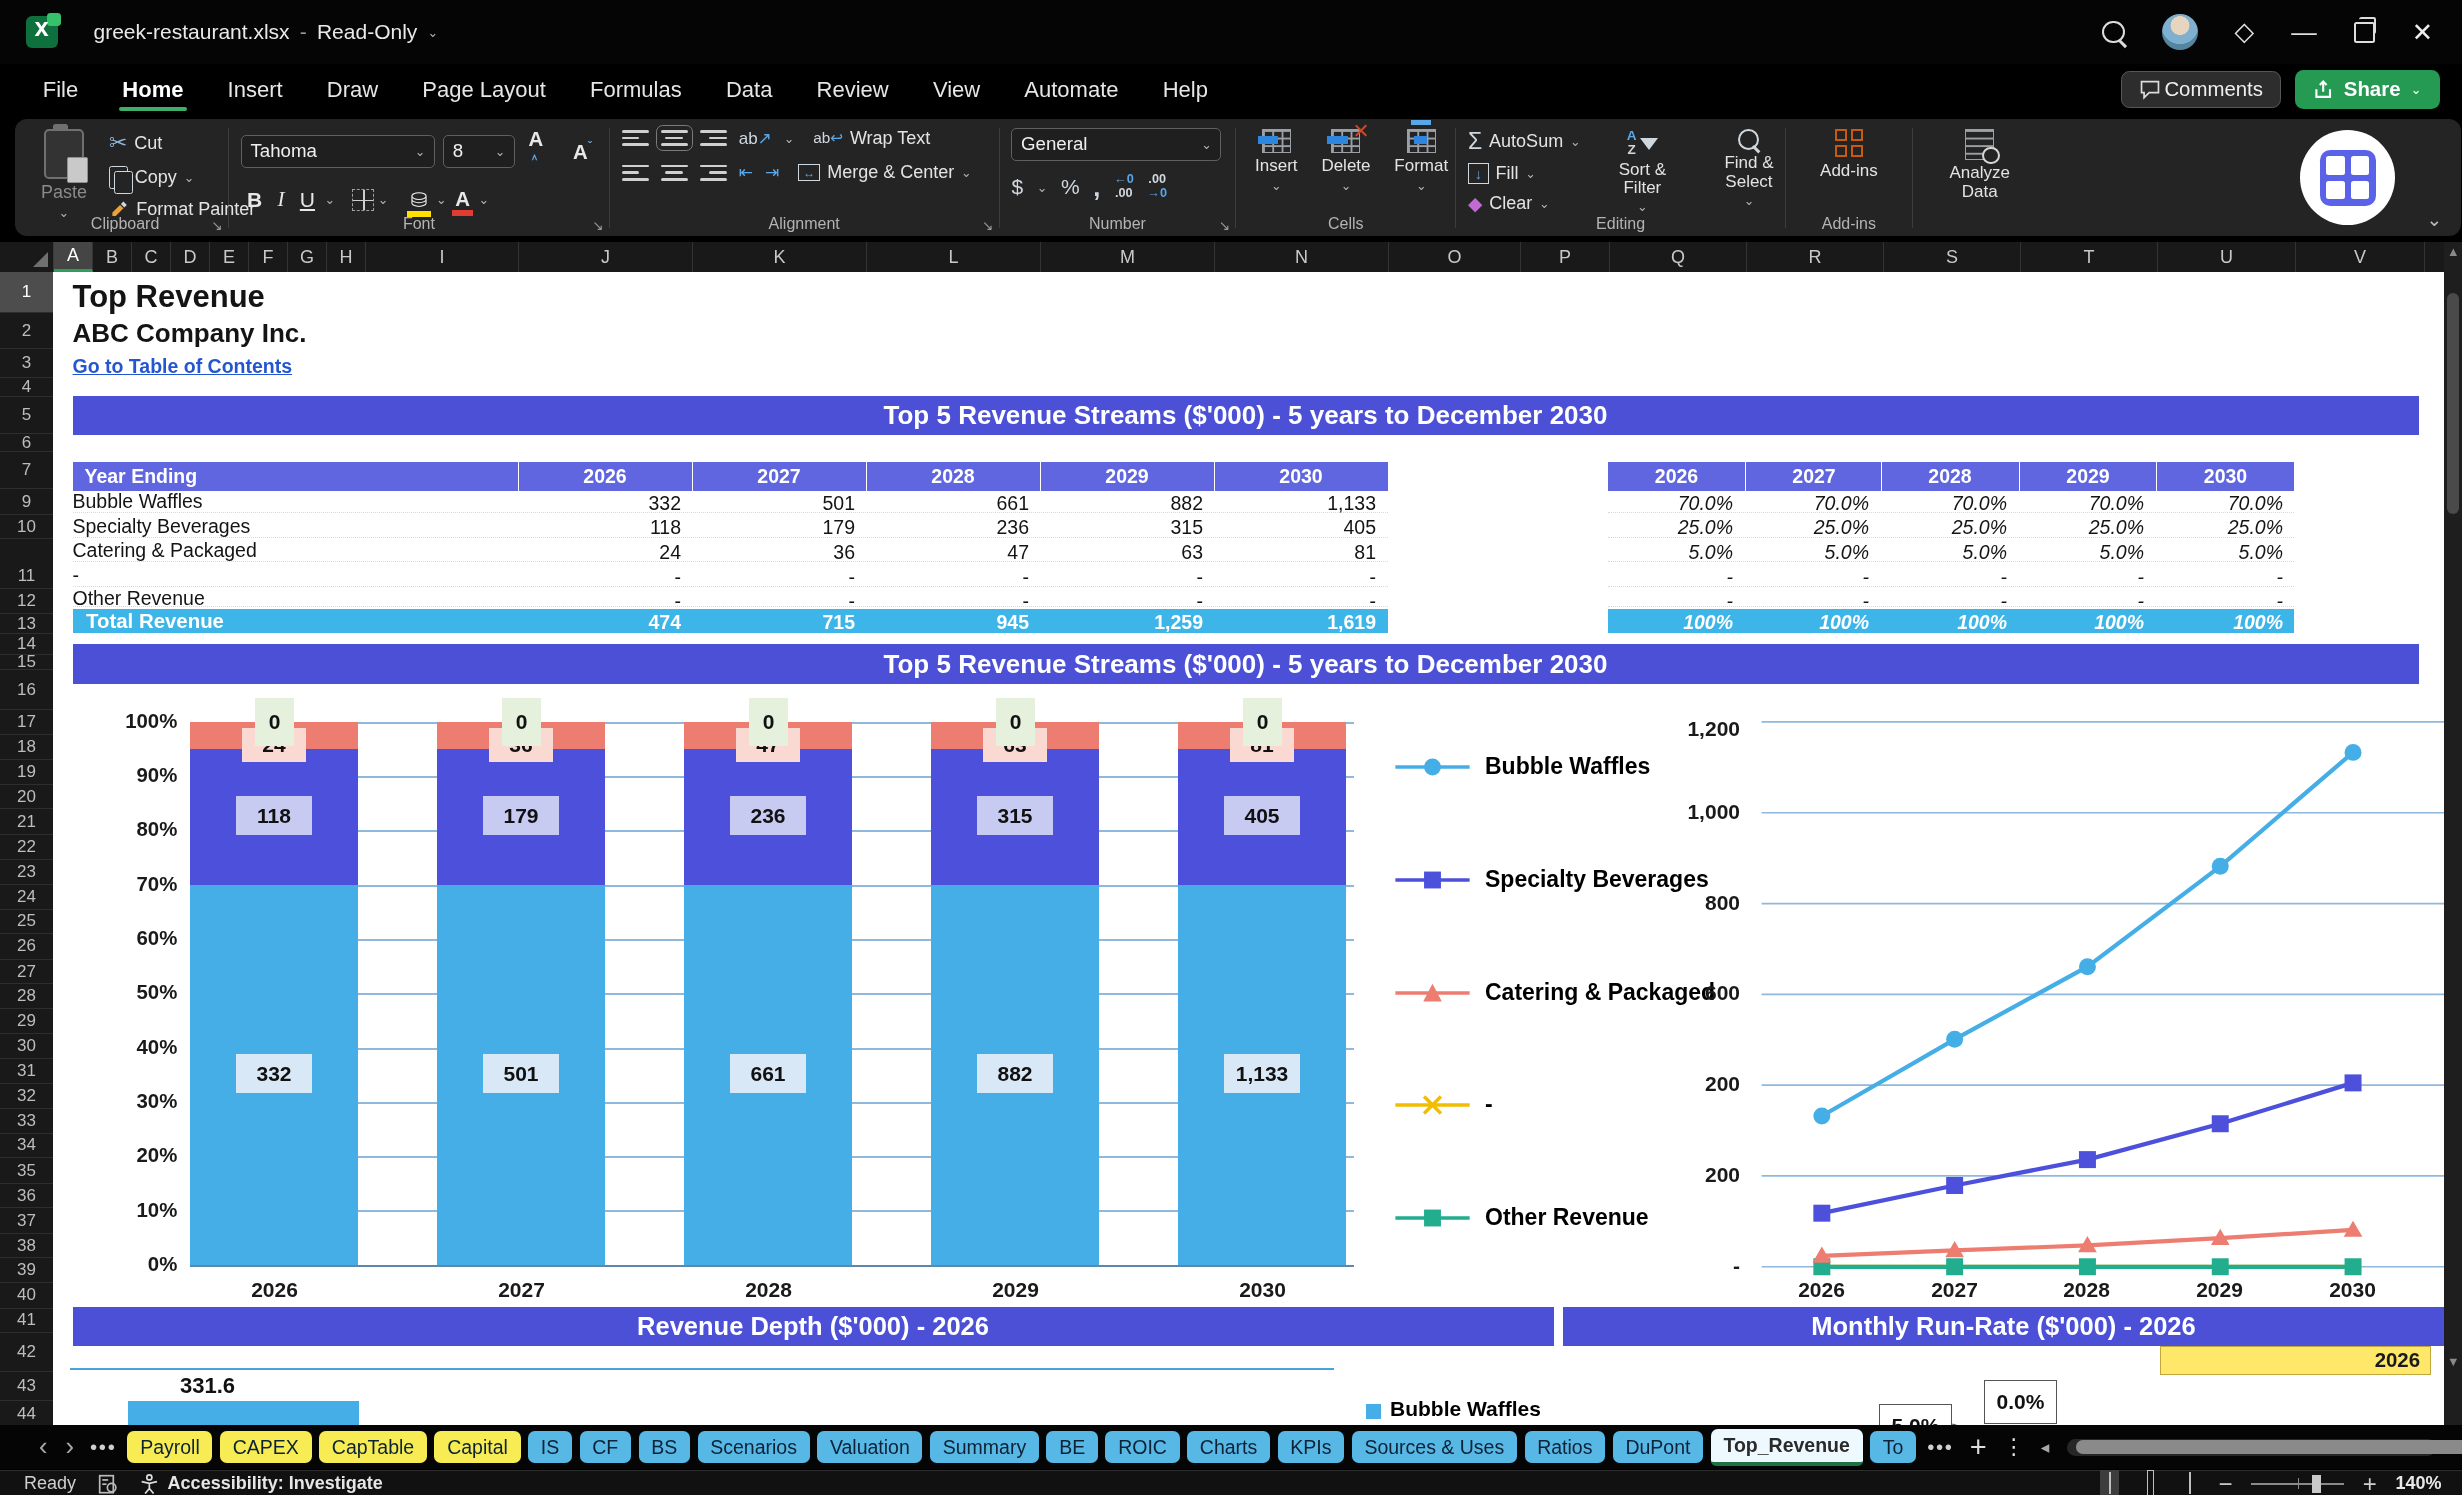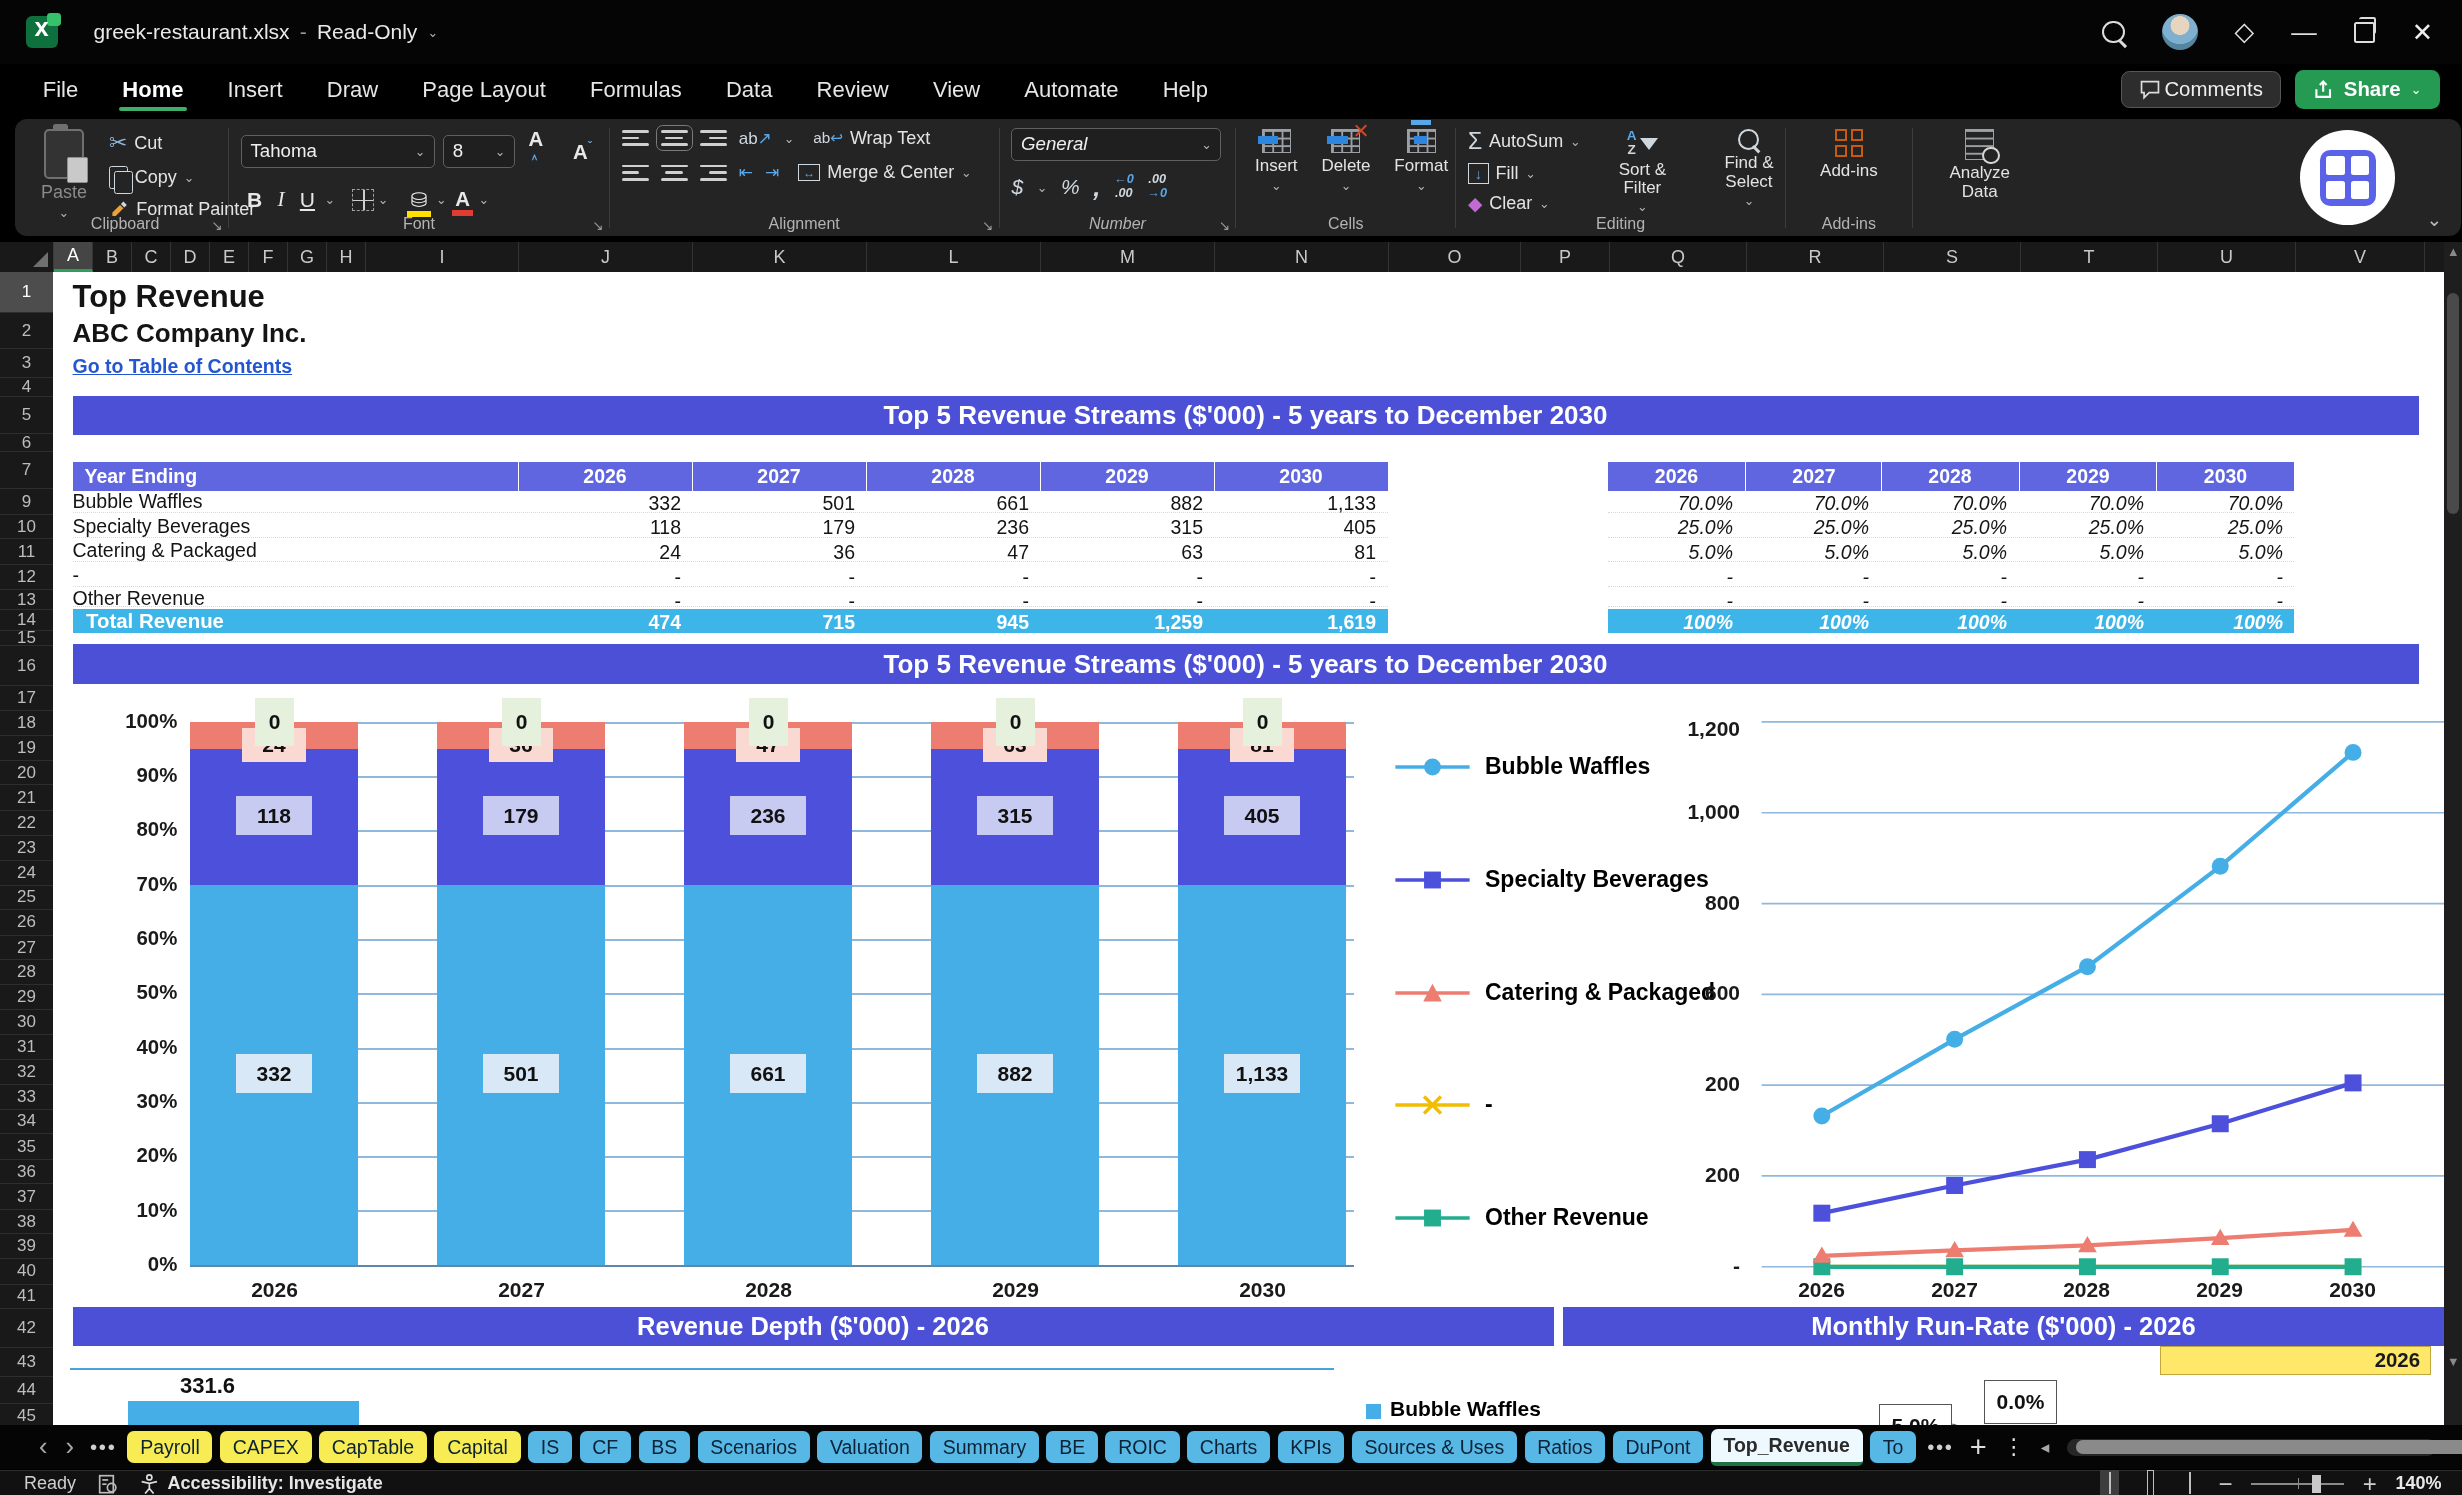--- a/index.html
+++ b/index.html
@@ -352,21 +352,21 @@
             <span>Merge &amp; Center</span>
             <span class="chev">⌄</span>
           </span>
         </div>
       </div>
       <div class="glabel">Alignment</div>
       <div class="launcher">↘</div>
     </div>
     <div class="vsep"></div>
 
-    <div class="rgroup" style="width:212px;font-style:italic;">
+    <div class="rgroup" style="width:212px;">
       <div class="stack" style="width:100%;gap:12px;">
         <div class="combo" style="width:191px;">
             <span>General</span>
             <span class="chev">⌄</span>
           </div>
         <div class="hrow" style="gap:13.6px;">
           <span style="color:#cfd7df;font-size:21px;">$</span>
           <span class="chev">⌄</span>
           <span style="color:#cfd7df;font-size:21px;">%</span>
           <span style="color:#cfd7df;font-size:25.5px;font-weight:700;">,</span>
@@ -512,21 +512,21 @@
     <div class="rowgutter" id="rowgutter">
         <div class="rowh selected" style="height: 41px;">1</div>
         <div class="rowh" style="height: 36px;">2</div>
         <div class="rowh" style="height: 29px;">3</div>
         <div class="rowh" style="height: 18.7px;">4</div>
         <div class="rowh" style="height: 37px;">5</div>
         <div class="rowh" style="height: 18.7px;">6</div>
         <div class="rowh" style="height: 37px;">7</div>
         <div class="rowh" style="height: 25.5px;">9</div>
         <div class="rowh" style="height: 24.6px;">10</div>
-        <div class="rowh" style="height: 26px;">11</div>
+        <div class="rowh" style="height: 26px; margin-top: 24px;">11</div>
         <div class="rowh" style="height: 24.6px;">12</div>
         <div class="rowh" style="height: 20.4px;">13</div>
         <div class="rowh" style="height: 20.4px;">14</div>
         <div class="rowh" style="height: 15.3px;">15</div>
         <div class="rowh" style="height: 40px;">16</div>
         <div class="rowh" style="height: 24.6px;">17</div>
         <div class="rowh" style="height: 25.5px;">18</div>
         <div class="rowh" style="height: 24.6px;">19</div>
         <div class="rowh" style="height: 24.6px;">20</div>
         <div class="rowh" style="height: 25.5px;">21</div>

